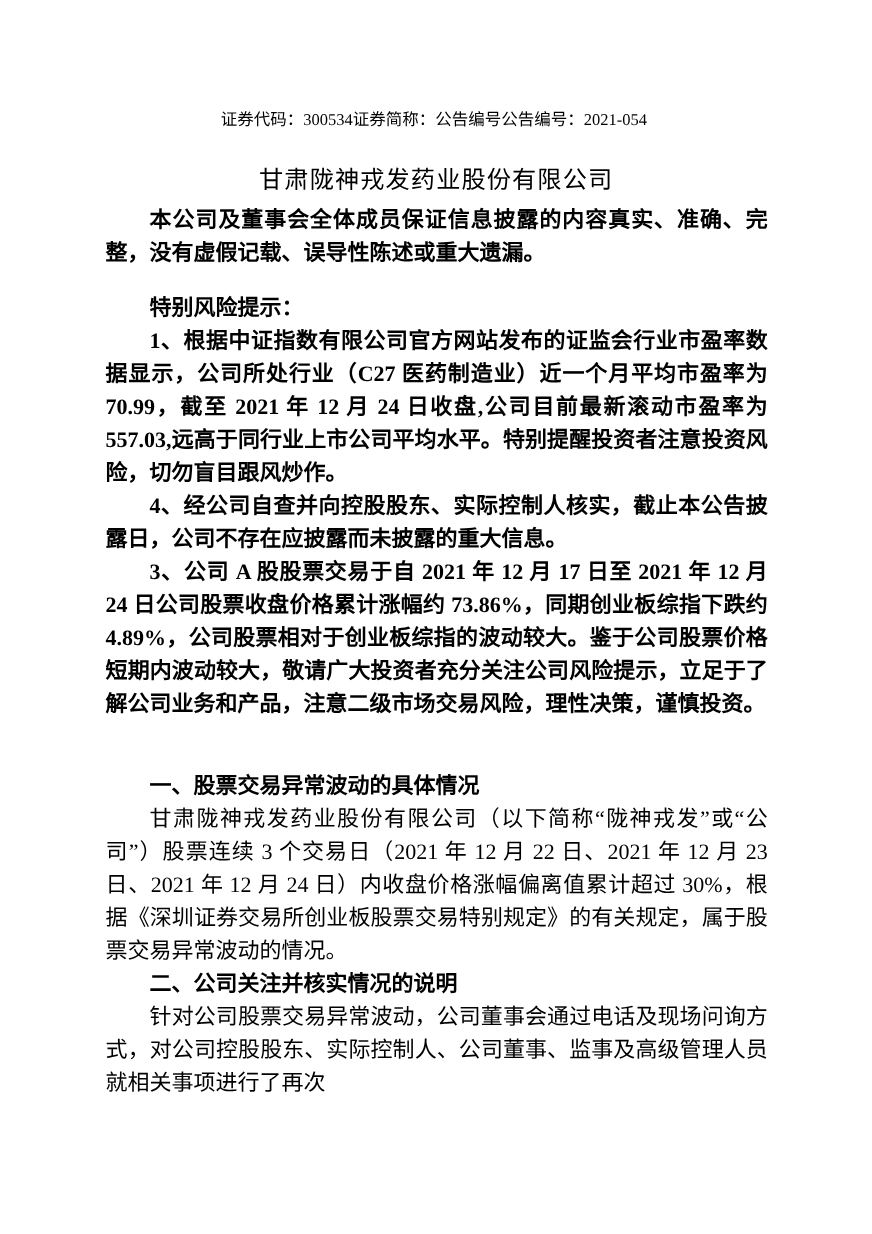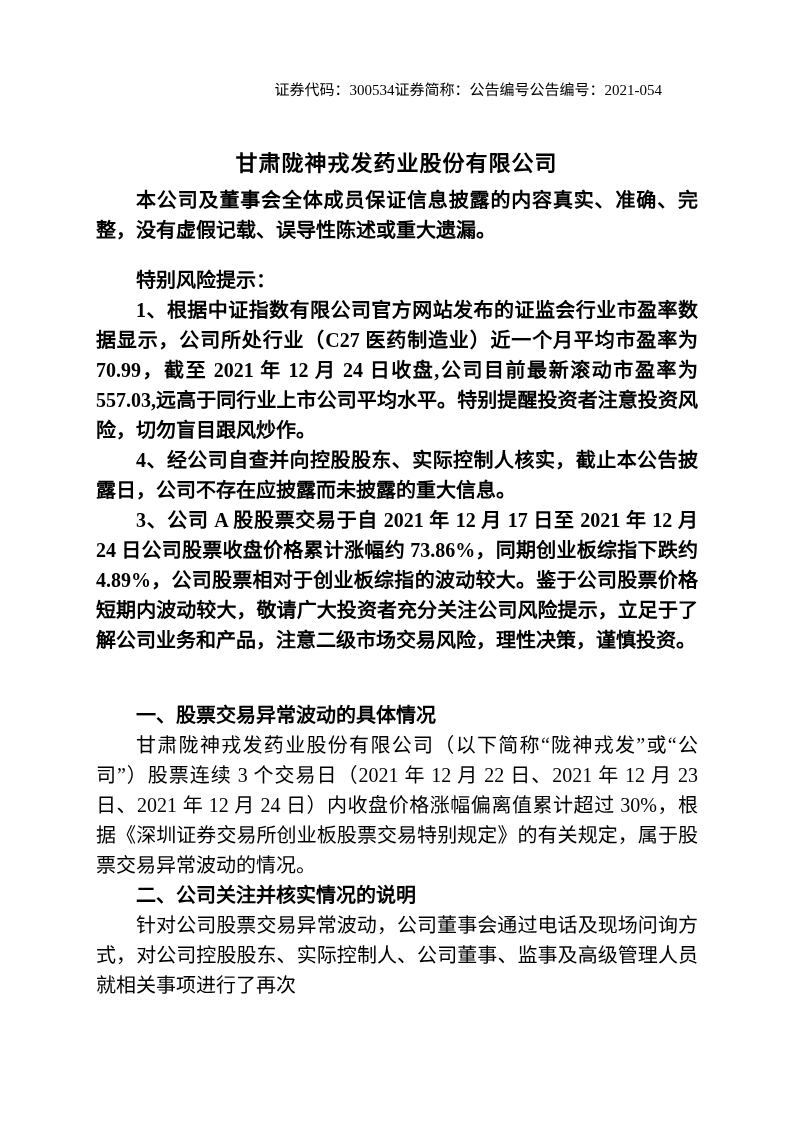--- a/index.html
+++ b/index.html
@@ -14,32 +14,33 @@
     background: #ffffff;
     color: #000000;
     font-family: "Liberation Serif", "DejaVu Serif", serif;
     overflow: hidden;
     box-sizing: border-box;
   }
   
   .doc-header {
     padding: 82px 131px 0 127px;
     display: flex;
-    justify-content: flex-end;
+    justify-content: center;
     font-size: 15px;
     line-height: 17px;
     white-space: nowrap;
+    margin-top: 20px;
   }
   
   .title-block {
-    margin-top: 44px;
+    margin-top: 24px;
     text-align: center;
     font-size: 22px;
     line-height: 42px;
-    font-weight: bold;
+    font-weight: normal;
     letter-spacing: 1px;
   }
   
   .content {
     margin: 0 95px 0 96px;   
     font-size: 20px;
     line-height: 30px;
     text-align: justify;
   }
   .content p {

